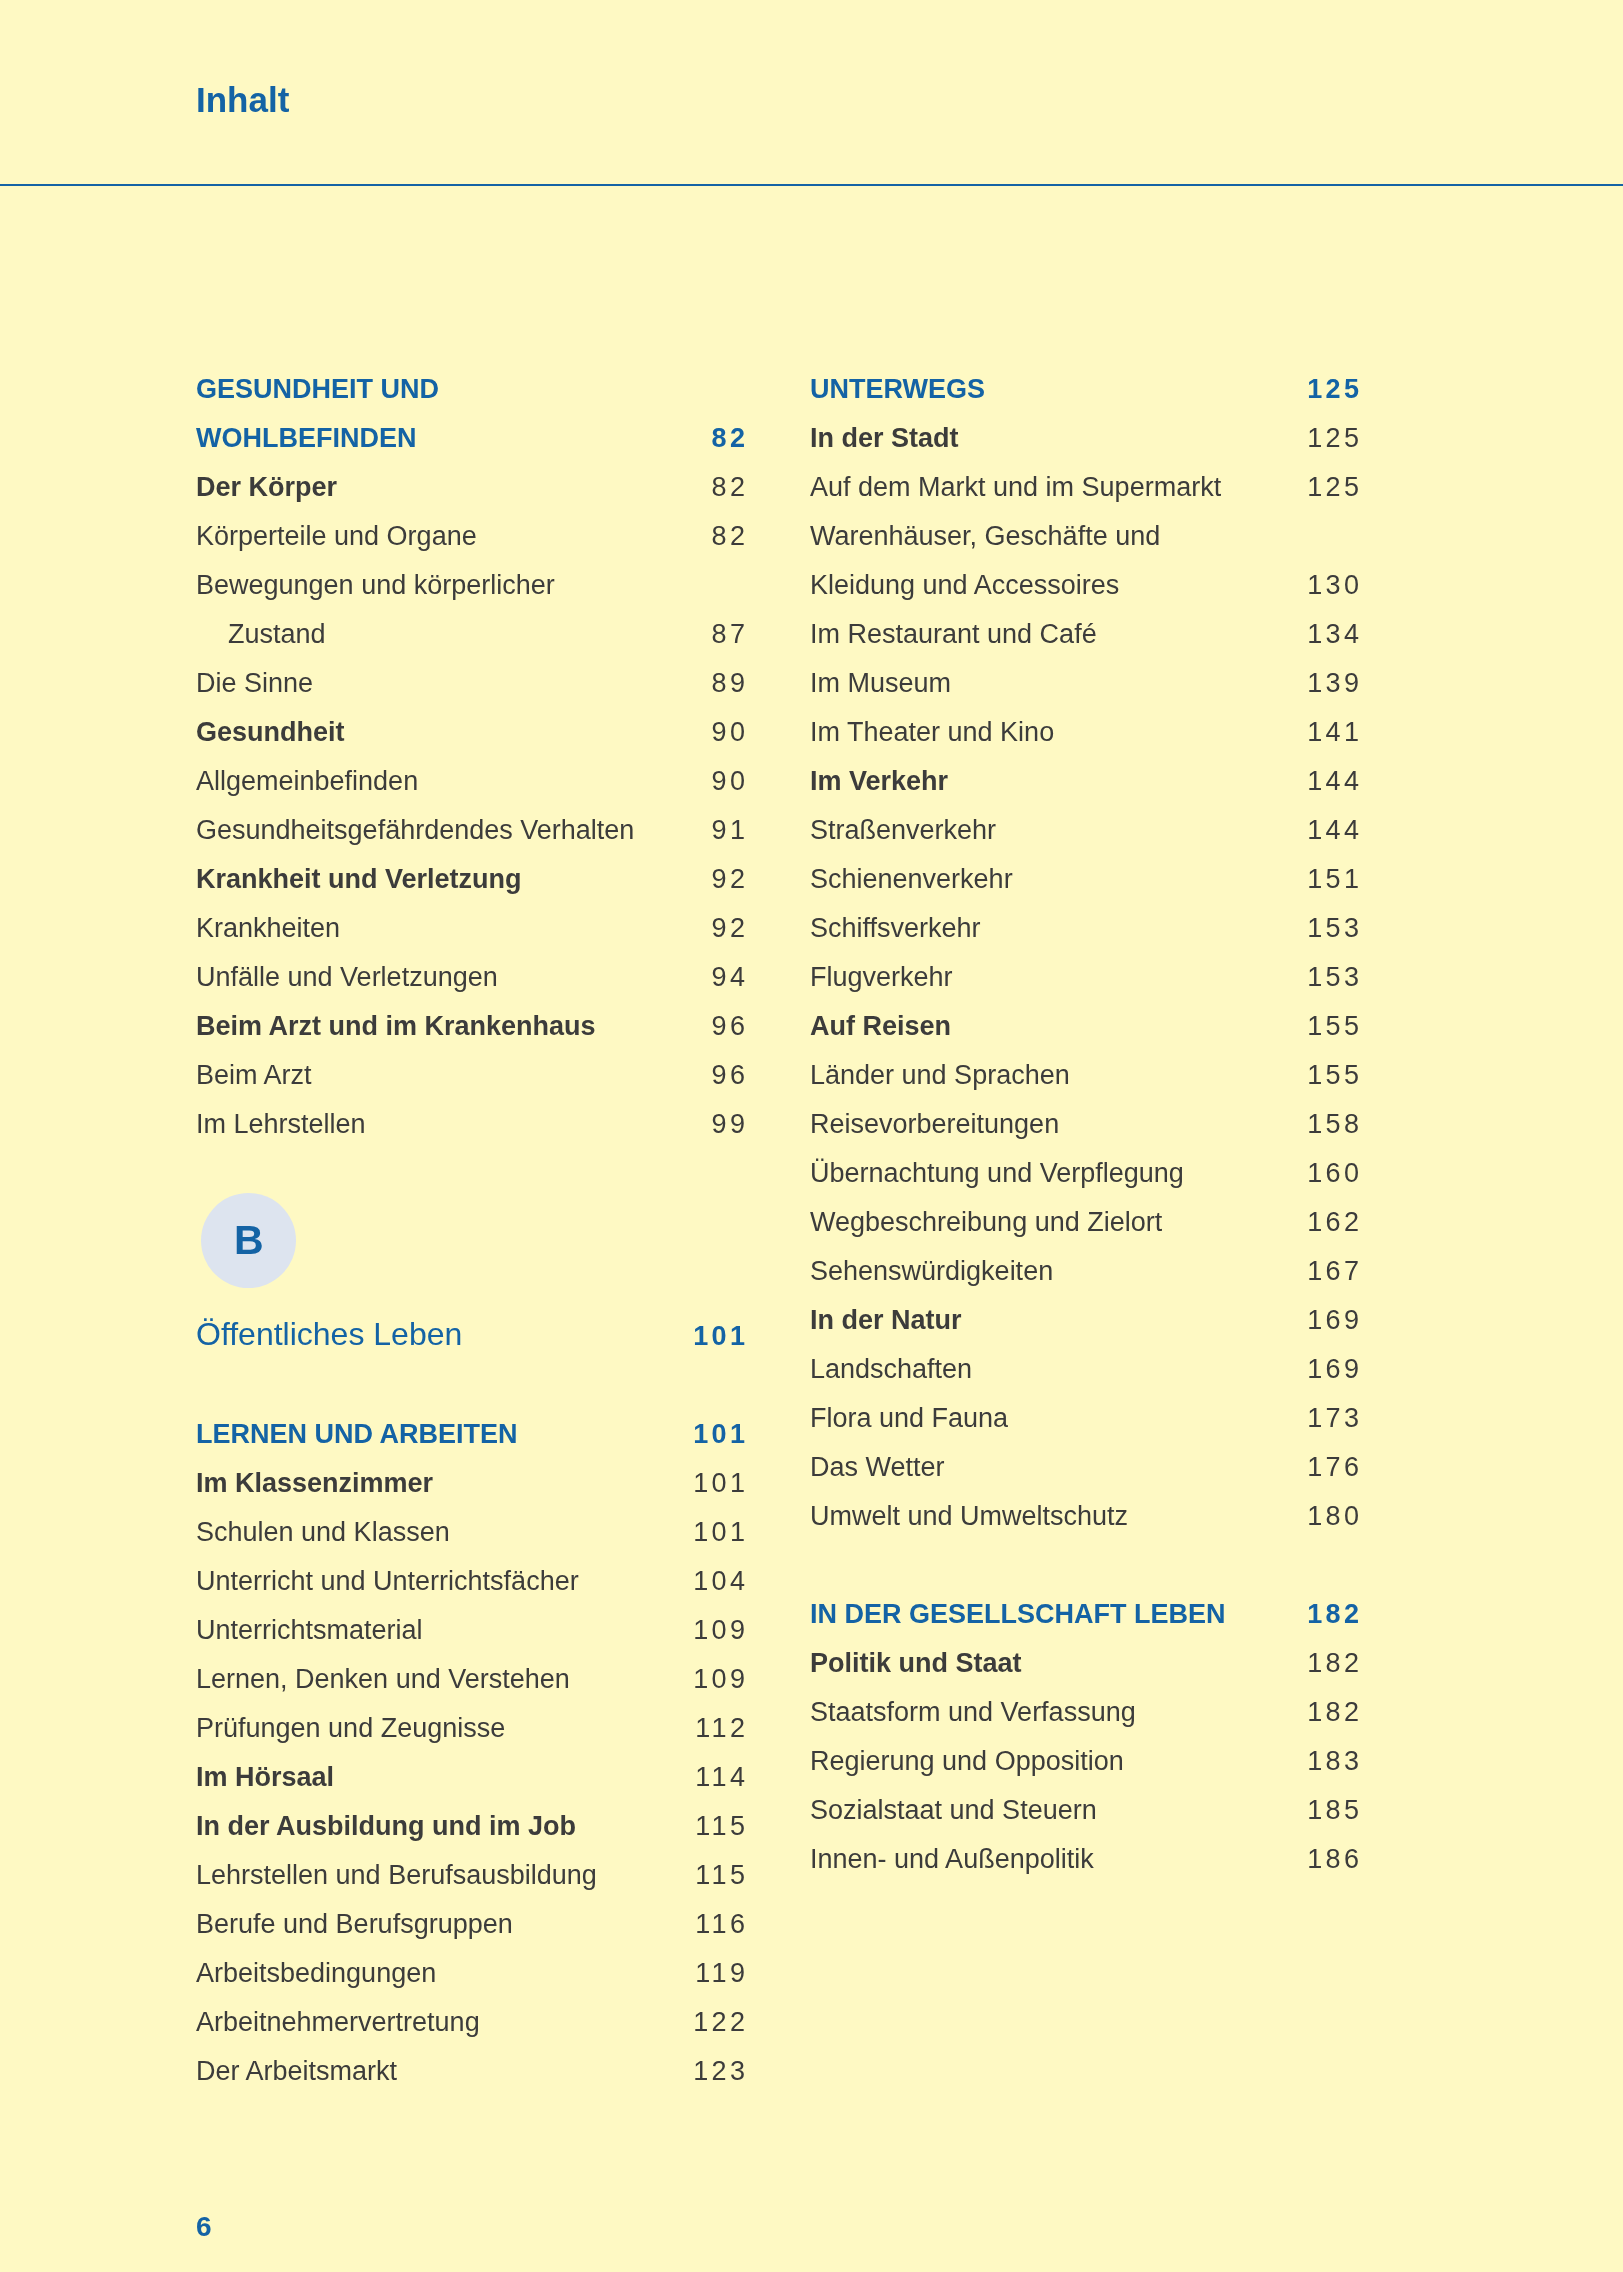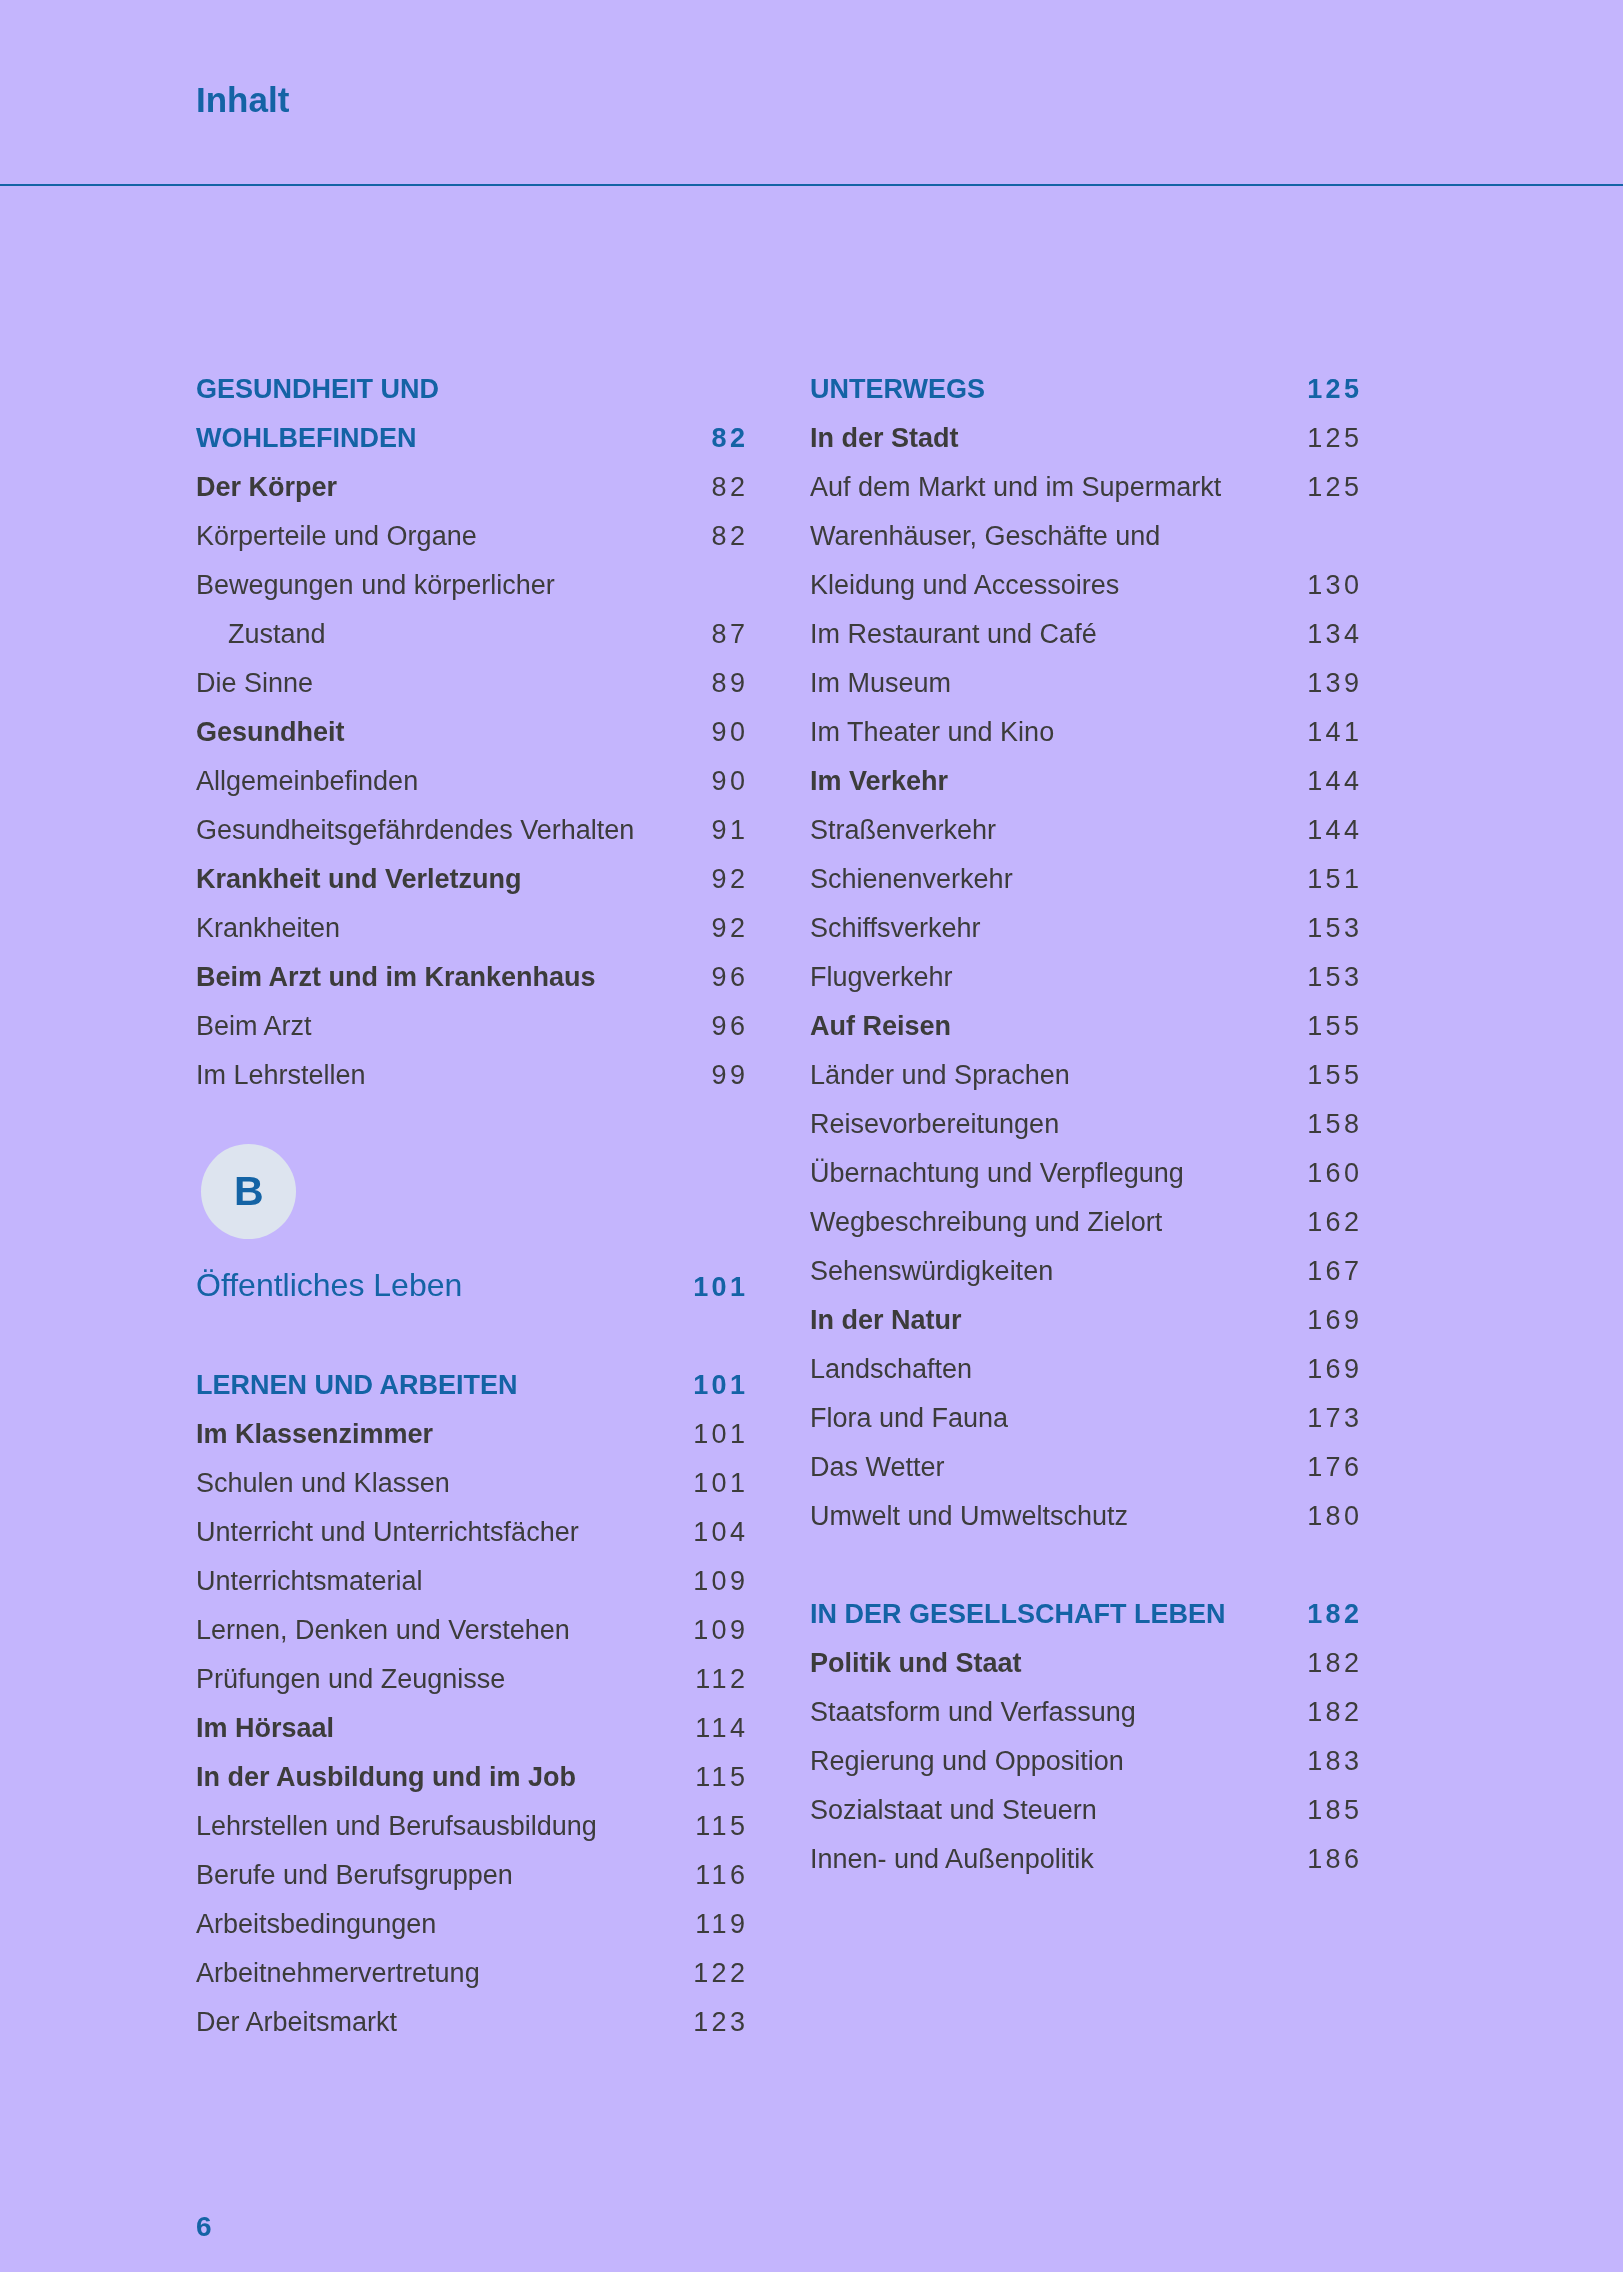--- a/index.html
+++ b/index.html
@@ -10,21 +10,21 @@
   * { margin: 0; padding: 0; box-sizing: border-box; }
   html, body { background: #ffffff; }
   body {
     font-family: "Liberation Sans", "DejaVu Sans", sans-serif;
     color: var(--text);
   }
   .page {
     position: relative;
     width: 1624px;
     height: 2273px;
-    background: #c4b5fd;
+    background: #fef9c3;
     overflow: hidden;
   }
   
   .header-title {
     position: absolute;
     left: 196px;
     top: 80px;
     font-size: 35px;
     font-weight: 700;
     color: var(--accent);
@@ -171,20 +171,24 @@
           <span class="toc-page">91</span>
         </div>
         <div class="toc-row st-bold">
           <span class="toc-label">Krankheit und Verletzung</span>
           <span class="toc-page">92</span>
         </div>
         <div class="toc-row st-normal">
           <span class="toc-label">Krankheiten</span>
           <span class="toc-page">92</span>
         </div>
+        <div class="toc-row st-normal">
+          <span class="toc-label">Unfälle und Verletzungen</span>
+          <span class="toc-page">94</span>
+        </div>
         <div class="toc-row st-bold">
           <span class="toc-label">Beim Arzt und im Krankenhaus</span>
           <span class="toc-page">96</span>
         </div>
         <div class="toc-row st-normal">
           <span class="toc-label">Beim Arzt</span>
           <span class="toc-page">96</span>
         </div>
         <div class="toc-row st-normal">
           <span class="toc-label">Im Lehrstellen</span>

